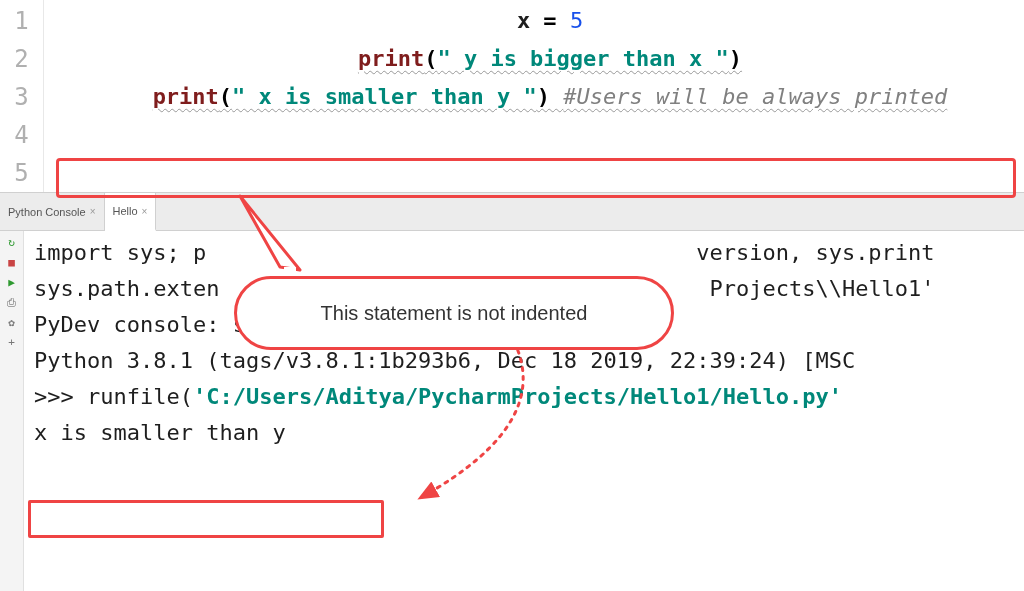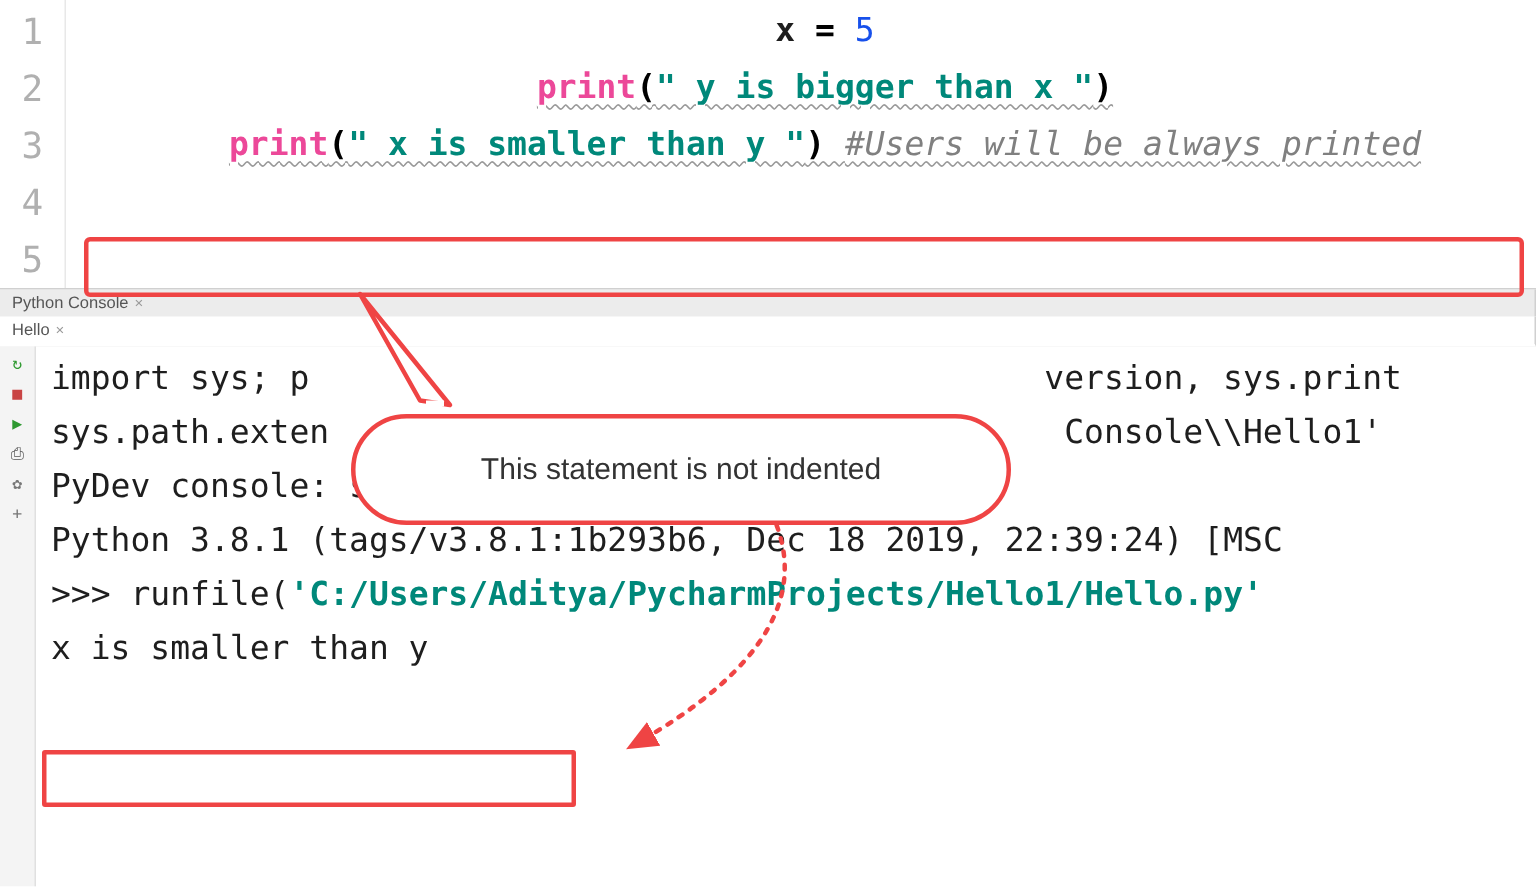--- a/index.html
+++ b/index.html
@@ -37,21 +37,21 @@
     font-family: 'Consolas', monospace;
     position: relative;
     white-space: nowrap;
     overflow: hidden;
     text-align: center;
   }
   .code-line { height: 38px; }
   .kw { color: #0033b3; font-weight: bold; }
   .num { color: #1750eb; }
   .str { color: #00887a; font-weight: bold; }
-  .fn { color: #ec4899; font-weight: bold;}
+  .fn { color: #7f1d1d; font-weight: bold;}
   .cmt { color: #808080; font-style: italic; }
   .op { color: #000; font-weight: bold;}
   .var { color: #1e1e1e; font-weight: bold; }
   .wavy {
     text-decoration: wavy underline #999 1px;
     text-underline-offset: 4px;
   }
   .highlight-box1 {
     position: absolute;
     border: 3px solid #ef4444;
@@ -60,21 +60,20 @@
   }
   .tabs {
     display: flex;
     font-family: Arial, sans-serif;
     font-size: 11px;
     height: 39px;
     background: #ececec;
     border-top: 1px solid #d0d0d0;
     border-bottom: 1px solid #d0d0d0;
     align-items: stretch;
-    flex-direction: column;
   }
   .tab {
     padding: 3px 8px;
     border-right: 1px solid #d0d0d0;
     display: flex;
     align-items: center;
     gap: 4px;
     background: #ececec;
     color: #555;
     cursor: pointer;
@@ -180,21 +179,21 @@
   <div class="console-toolbar">
     <div class="tool-icon" style="color:#2e9930">↻</div>
     <div class="tool-icon" style="color:#c94444">■</div>
     <div class="tool-icon" style="color:#2e9930">▶</div>
     <div class="tool-icon" style="color:#555">⎙</div>
     <div class="tool-icon" style="color:#777">✿</div>
     <div class="tool-icon" style="color:#777">+</div>
   </div>
   <div class="console-body">
     <div><span class="sys">import sys; p</span><span style="display:inline-block;width:490px;"></span><span class="sys">version, sys.print</span></div>
-    <div><span class="sys">sys.path.exten</span><span style="display:inline-block;width:490px;"></span><span class="sys">Console\\Hello1'</span></div>
+    <div><span class="sys">sys.path.exten</span><span style="display:inline-block;width:490px;"></span><span class="sys">Projects\\Hello1'</span></div>
     <div></div>
     <div>PyDev console: starting.</div>
     <div></div>
     <div>Python 3.8.1 (tags/v3.8.1:1b293b6, Dec 18 2019, 22:39:24) [MSC</div>
     <div><span>&gt;&gt;&gt; </span><span>runfile(</span><span class="str2">'C:/Users/Aditya/PycharmProjects/Hello1/Hello.py'</span></div>
     <div> x is smaller than y </div>
   </div>
 </div>
 
 <div class="out-box" style="left:28px; top:500px; width:356px; height:38px;"></div>

